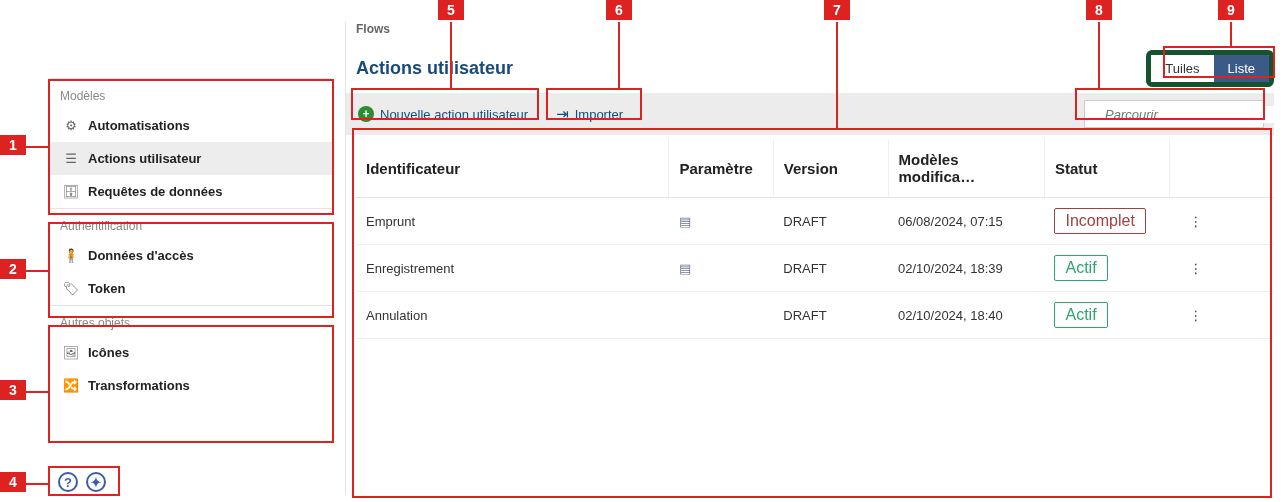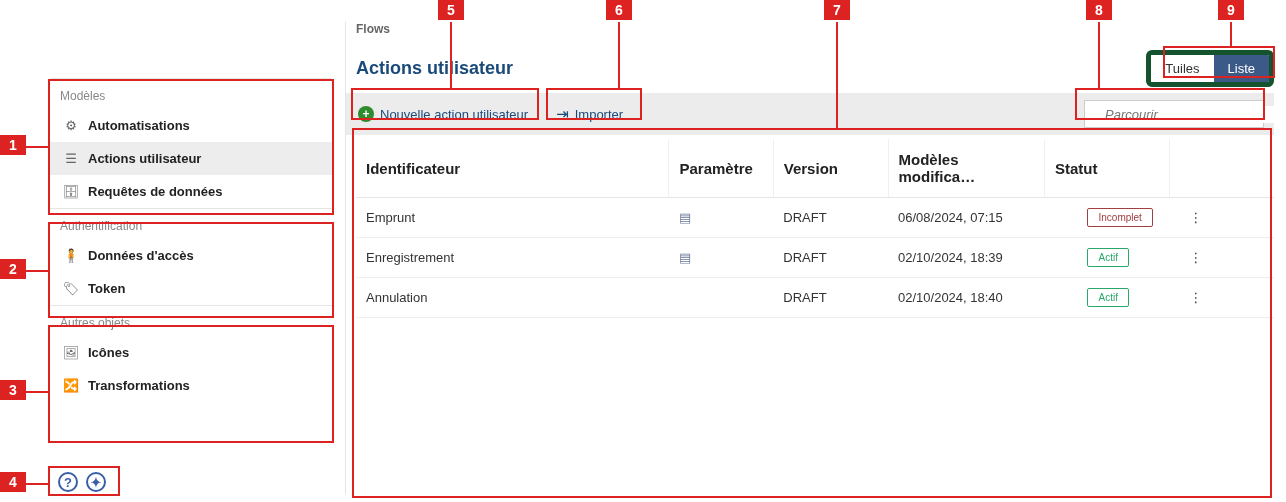--- a/index.html
+++ b/index.html
@@ -97,21 +97,21 @@
   .table th {
     text-align:left; font-weight:600; font-size:15px; color:#222;
     padding:12px 10px; border-bottom:1px solid #e5e5e5; border-right:1px solid #f0f0f0;
   }
   .table th:last-child, .table th.actions { border-right:0; }
   .table td {
     padding:10px 10px; border-bottom:1px solid #eee; font-size:13px; color:#333;
     vertical-align:middle;
   }
   .badge {
-    display:inline-block; padding:3px 10px; border:1px solid; border-radius:2px; font-size:10px;margin-left:33px;
+    display:inline-block; padding:3px 10px; border:1px solid; border-radius:2px; font-size:16px;
   }
   .badge.incomplet { border-color:#a04040; color:#a04040; }
   .badge.actif { border-color:#2aa86b; color:#2aa86b; }
   .row-menu { color:#555; cursor:pointer; font-size:16px; text-align:center; }
   .param-icon { color:#6a7a9a; }
 
   
   .callout { position:absolute; border:2px solid #d22; pointer-events:none; }
   .callout-num {
     position:absolute; background:#d22; color:#fff; font-weight:bold;

